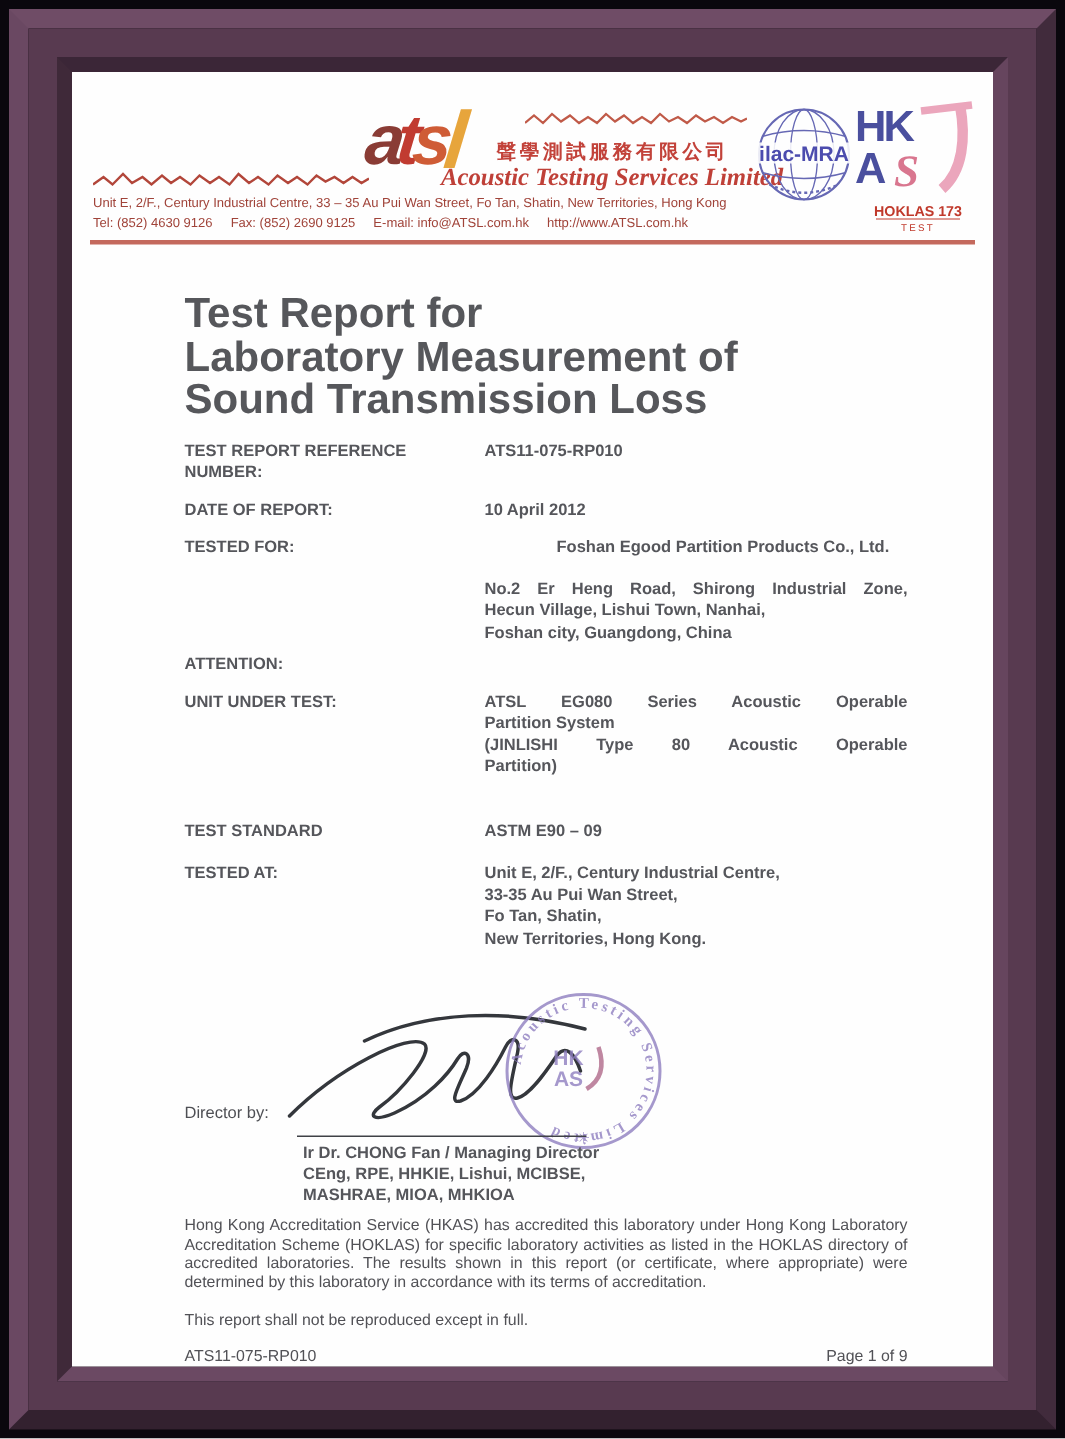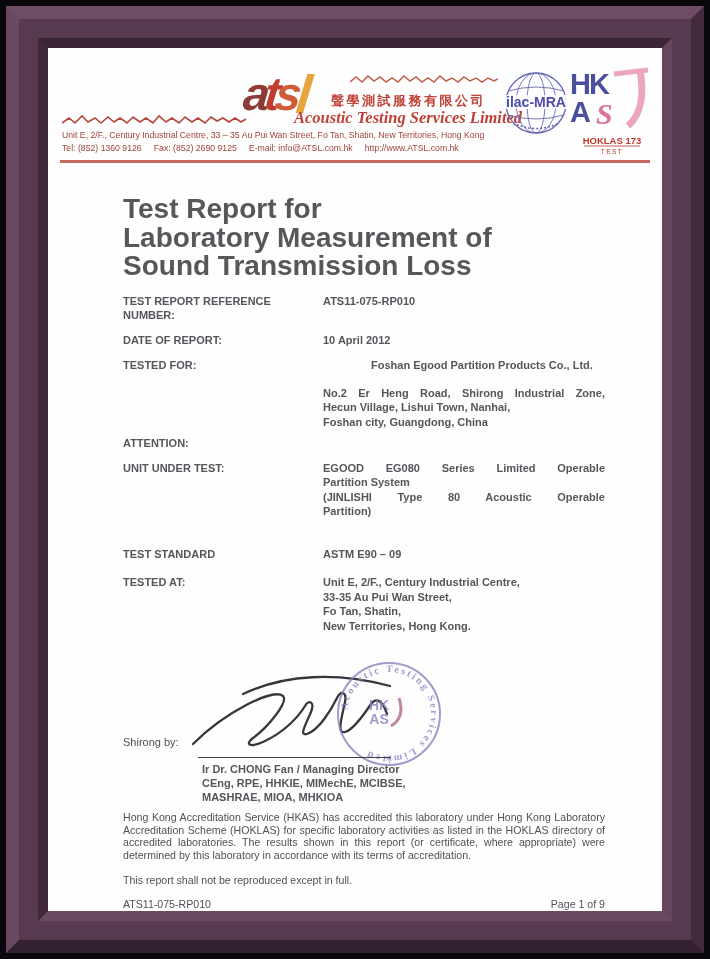--- a/index.html
+++ b/index.html
@@ -74,21 +74,21 @@
     </svg>
     <div class="logo">
       <span class="la">a</span><span class="lt">t</span><span class="ls">s</span><span class="ll">l</span>
     </div>
     <svg class="zig-right" width="148" height="14" viewBox="0 0 148 14">
       <polyline points="0,10 6,5 12,10 18,4 24,9 30,5 36,10 42,6 48,10 54,4 60,9 66,5 72,10 78,6 84,10 90,4 96,9 102,6 108,10 114,5 120,9 126,6 132,10 138,6 144,9 148,7" fill="none" stroke="#c05a48" stroke-width="1.5"></polyline>
     </svg>
     <div class="cn-name">聲學測試服務有限公司</div>
     <div class="en-name">Acoustic Testing Services Limited</div>
     <div class="addr1">Unit E, 2/F., Century Industrial Centre, 33 – 35 Au Pui Wan Street, Fo Tan, Shatin, New Territories, Hong Kong</div>
-    <div class="addr2">Tel: (852) 1360 9126     Fax: (852) 2690 9125     E-mail: info@ATSL.com.hk     http://www.ATSL.com.hk</div>
+    <div class="addr2">Tel: (852) 4630 9126     Fax: (852) 2690 9125     E-mail: info@ATSL.com.hk     http://www.ATSL.com.hk</div>
 
     <svg class="ilac" width="72" height="70" viewBox="0 0 72 70">
       <circle cx="36" cy="33" r="30" fill="none" stroke="#6668b4" stroke-width="1.4"></circle>
       <ellipse cx="36" cy="33" rx="20" ry="30" fill="none" stroke="#6668b4" stroke-width="0.9"></ellipse>
       <ellipse cx="36" cy="33" rx="9" ry="30" fill="none" stroke="#6668b4" stroke-width="0.9"></ellipse>
       <path d="M8 21 Q36 13 64 21" fill="none" stroke="#6668b4" stroke-width="0.9"></path>
       <path d="M8 45 Q36 53 64 45" fill="none" stroke="#6668b4" stroke-width="0.9"></path>
       <path d="M13 53 Q36 64 59 53" fill="none" stroke="#6668b4" stroke-width="1.6" stroke-dasharray="2,2"></path>
       <rect x="3" y="25" width="66" height="14" fill="#fefefe" opacity="0.88"></rect>
       <text x="36" y="37" text-anchor="middle" font-size="14" font-weight="bold" font-family="Liberation Sans, sans-serif" fill="#4c4cae">ilac-MRA</text>
@@ -140,21 +140,21 @@
       </div>
     </div>
 
     <div class="row mt7">
       <div class="lab">ATTENTION:</div>
     </div>
 
     <div class="row mt10">
       <div class="lab">UNIT UNDER TEST:</div>
       <div class="val">
-        <div class="just">EGOOD EG080 Series Limited Operable</div>
+        <div class="just">ATSL EG080 Series Acoustic Operable</div>
         <div>Partition System</div>
         <div class="just">(JINLISHI Type 80 Acoustic Operable</div>
         <div>Partition)</div>
       </div>
     </div>
 
     <div class="row mt28">
       <div class="lab">TEST STANDARD</div>
       <div class="val">ASTM E90 – 09</div>
     </div>
@@ -163,21 +163,21 @@
       <div class="lab">TESTED AT:</div>
       <div class="val">
         <div>Unit E, 2/F., Century Industrial Centre,</div>
         <div>33-35 Au Pui Wan Street,</div>
         <div>Fo Tan, Shatin,</div>
         <div>New Territories, Hong Kong.</div>
       </div>
     </div>
 
     <div class="sig-block">
-      <div class="approved">Shirong by:</div>
+      <div class="approved">Director by:</div>
 
       <svg class="sig-svg" width="230" height="88" viewBox="0 0 230 88">
         <path d="M8 74 C40 42 88 18 98 26 C104 32 82 58 68 68 C60 74 64 78 78 72 C100 62 114 46 120 36 C124 29 130 32 126 42 C120 56 114 66 122 64 C134 60 146 40 152 28 C156 20 162 22 160 32 C156 50 152 64 160 62 C168 60 178 46 186 34 C192 26 198 32 202 44" fill="none" stroke="#34373c" stroke-width="2.3" stroke-linecap="round"></path>
         <path d="M58 24 C100 4 152 2 205 16" fill="none" stroke="#34373c" stroke-width="2.3" stroke-linecap="round"></path>
       </svg>
 
       <svg class="stamp" width="112" height="112" viewBox="0 0 112 112">
         <defs>
           <path id="stampArc" d="M 14 56 A 42 42 0 1 1 98 56 A 42 42 0 1 1 14 56"></path>
         </defs>
@@ -187,21 +187,21 @@
         </text>
         <text x="56" y="104" text-anchor="middle" font-size="10" fill="#8f7fc0">✳</text>
         <text x="46" y="52" text-anchor="middle" font-size="14" font-weight="bold" fill="#8f7fc0" font-family="Liberation Sans, sans-serif">HK</text>
         <text x="46" y="66" text-anchor="middle" font-size="14" font-weight="bold" fill="#8f7fc0" font-family="Liberation Sans, sans-serif">AS</text>
         <path d="M66 40 C70 52 68 62 58 68" fill="none" stroke="#b06a8a" stroke-width="3"></path>
       </svg>
 
       <div class="sig-line"></div>
       <div class="sig-names">
         <div>Ir Dr. CHONG Fan / Managing Director</div>
-        <div>CEng, RPE, HHKIE, MIMechE, MCIBSE,</div>
+        <div>CEng, RPE, HHKIE, Lishui, MCIBSE,</div>
         <div>MASHRAE, MIOA, MHKIOA</div>
       </div>
     </div>
 
     <div class="accred">Hong Kong Accreditation Service (HKAS) has accredited this laboratory under Hong Kong Laboratory Accreditation Scheme (HOKLAS) for specific laboratory activities as listed in the HOKLAS directory of accredited laboratories. The results shown in this report (or certificate, where appropriate) were determined by this laboratory in accordance with its terms of accreditation.</div>
     <div class="note">This report shall not be reproduced except in full.</div>
     <div class="docrow">
       <span>ATS11-075-RP010</span>
       <span>Page 1 of 9</span>
     </div>

